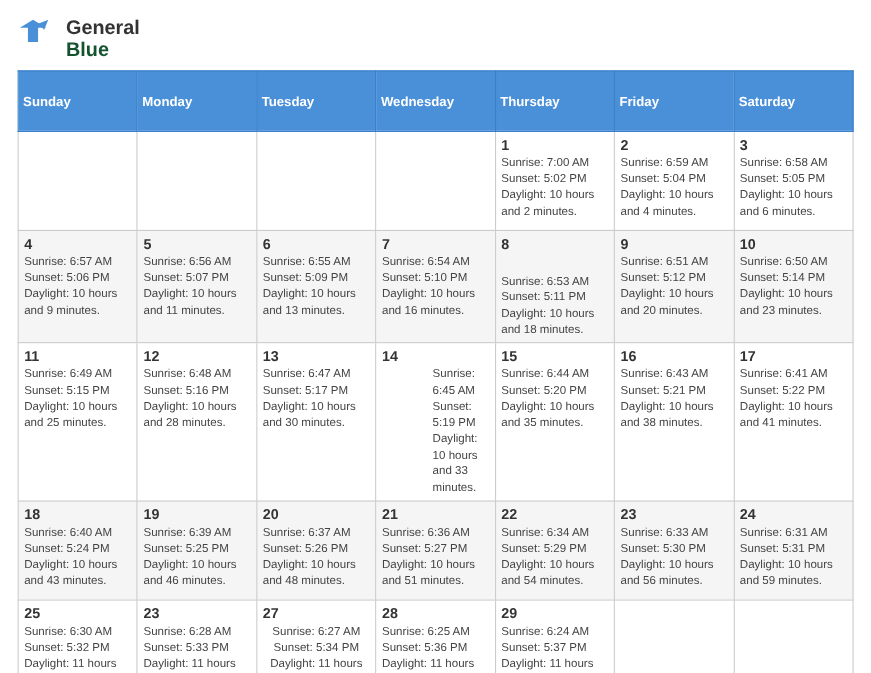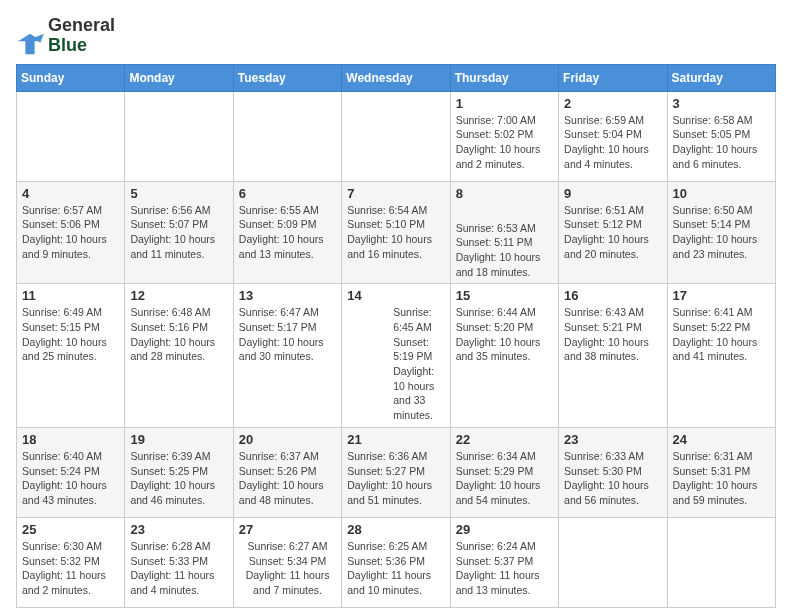--- a/index.html
+++ b/index.html
@@ -11,22 +11,22 @@
       padding: 16px;
     }
     .header-area {
       display: flex;
       align-items: flex-start;
       justify-content: space-between;
       margin-bottom: 4px;
     }
     .logo {
       display: flex;
-      align-items: flex-end;
-      gap: 4px;
+      align-items: flex-start;
+      gap: 16px;
     }
     .logo-text {
       font-size: 18px;
       font-weight: bold;
       color: #333;
       line-height: 1.1;
     }
     .logo-text span { color: #14532d; }
     .logo-bird {
       width: 28px;
@@ -47,21 +47,21 @@
       margin-bottom: 8px;
     }
     table {
       width: 100%;
       border-collapse: collapse;
       font-size: 11px;
     }
     thead tr th {
       background-color: #4a90d9;
       color: #fff;
-      padding: 6px 4px;
+      padding: 20px 4px;
       text-align: left;
       font-size: 12px;
       font-weight: bold;
       border: 1px solid #3a80c9;
     }
     tbody tr td {
       border: 1px solid #ccc;
       padding: 4px 5px;
       vertical-align: top;
       width: calc(100% / 7);

